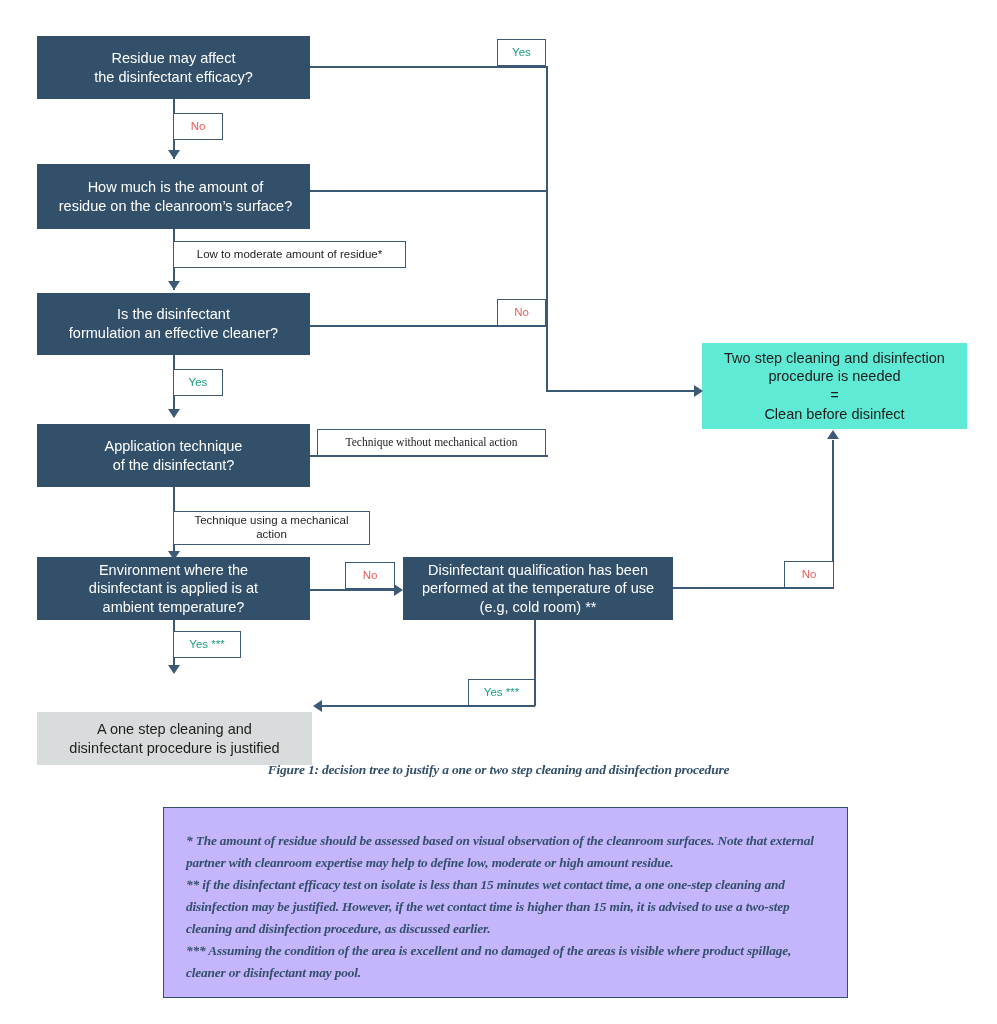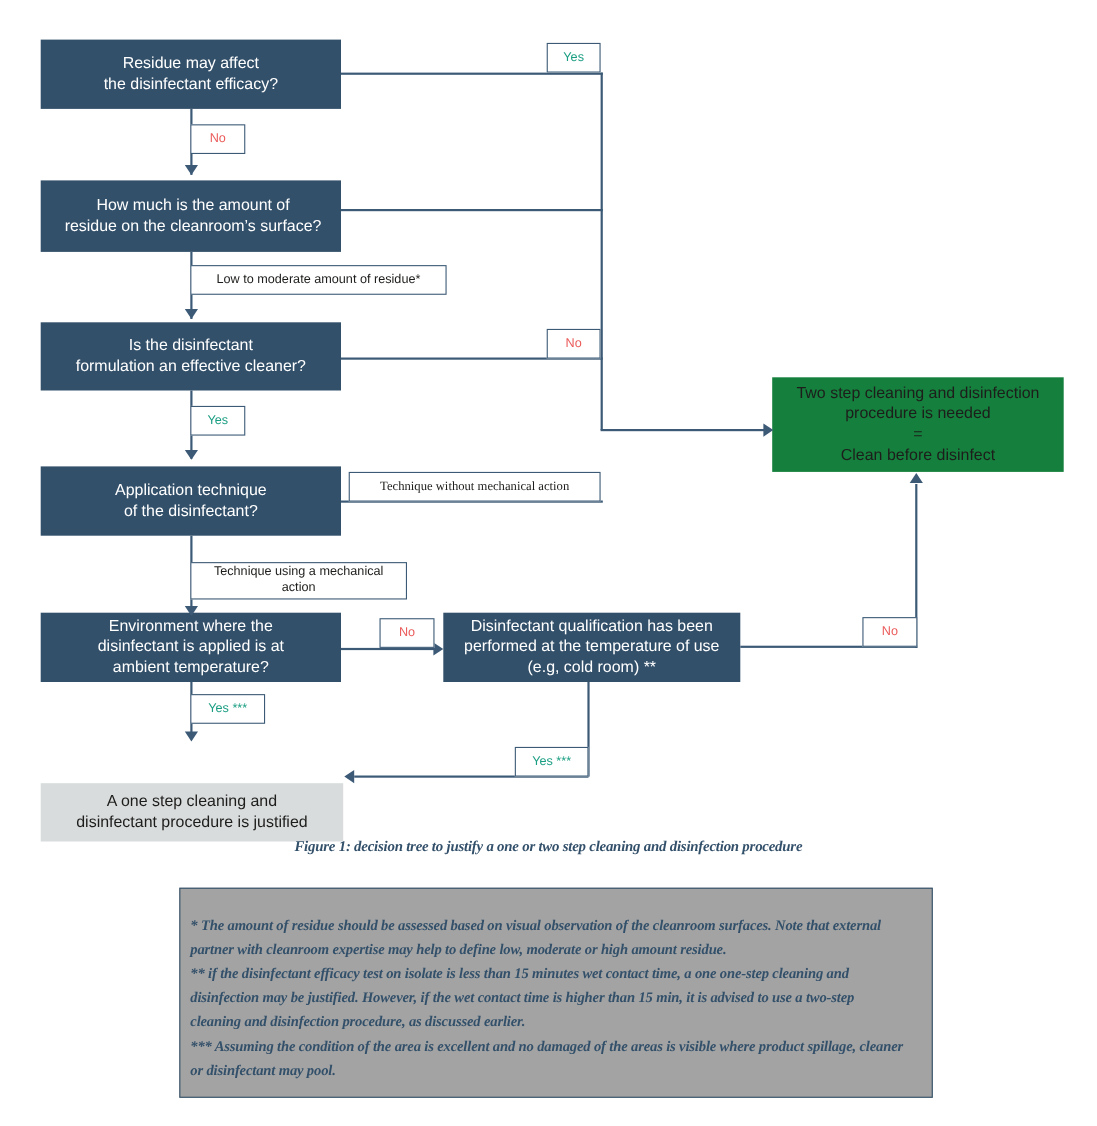--- a/index.html
+++ b/index.html
@@ -30,21 +30,21 @@
     text-align: center;
     line-height: 1.28;
   }
   .node-q {
     background: #33506a;
     color: #ffffff;
     font-size: 14.5px;
     padding: 4px 8px;
   }
   .node-outcome-blue {
-    background: #15803d;
+    background: #5eead4;
     color: #1d1d1b;
     font-size: 14.5px;
     padding: 4px 10px;
   }
   .node-outcome-grey {
     background: #d9dcdd;
     color: #1d1d1b;
     font-size: 14.5px;
     padding: 4px 10px;
   }
@@ -115,22 +115,22 @@
   }
   
   #footnote-box {
     position: absolute;
     left: 163px;
     top: 807px;
     width: 685px;
     height: 191px;
     box-sizing: border-box;
     border: 1.8px solid #33506a;
-    background: #a3a3a3;
-    padding: 22px 22px 10px 9px;
+    background: #c4b5fd;
+    padding: 22px 22px 10px 22px;
   }
   .fn {
     font-family: "Liberation Serif", serif;
     font-style: italic;
     font-weight: bold;
     font-size: 13.3px;
     color: #33506a;
     line-height: 1.66;
     margin: 0;
     letter-spacing: -0.15px;

